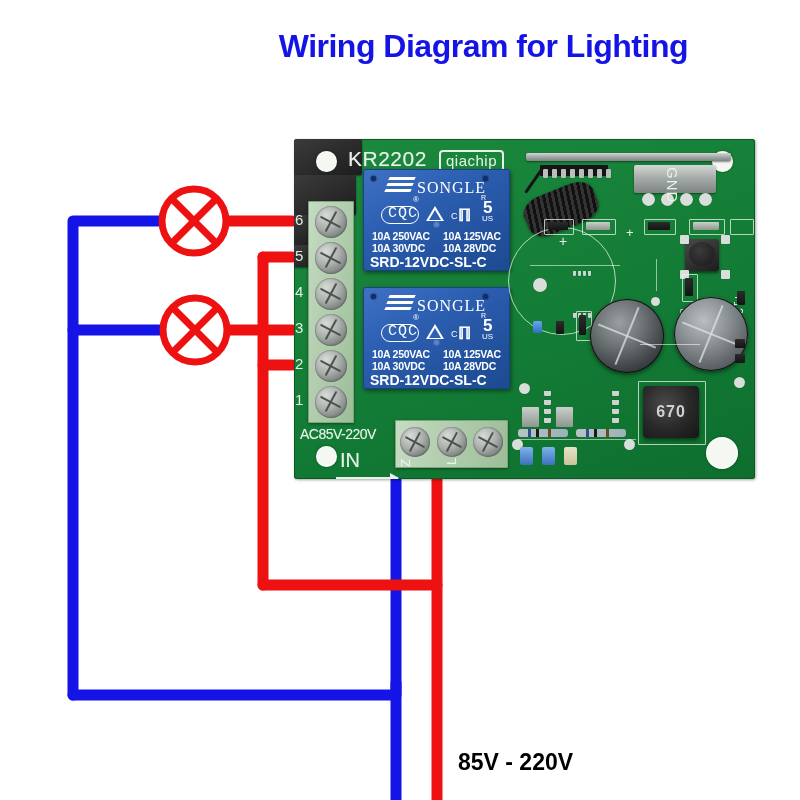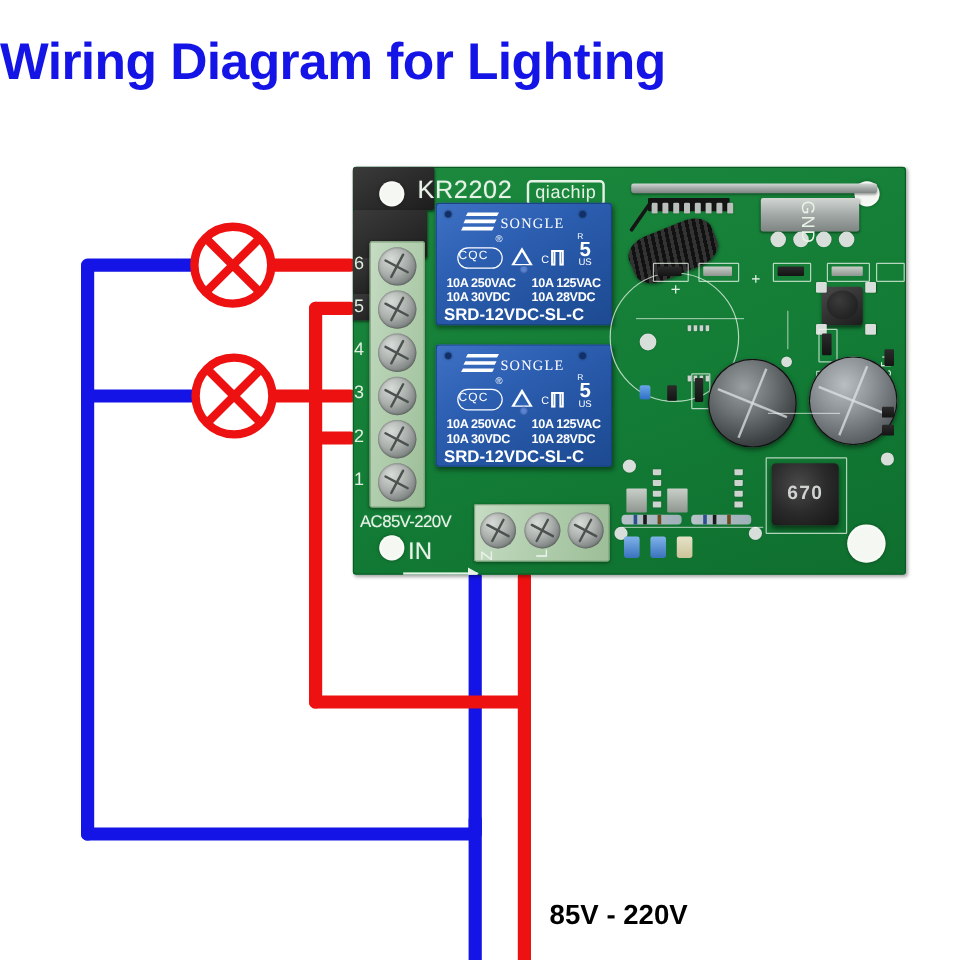--- a/index.html
+++ b/index.html
@@ -5,22 +5,22 @@
   html,body{margin:0;padding:0;}
   body{
     width:800px;height:800px;background:#ffffff;overflow:hidden;
     font-family:"Liberation Sans", sans-serif;
     position:relative;
   }
   #stage{position:absolute;left:0;top:0;width:800px;height:800px;}
 
   
   #title{
-    position:absolute;left:0;top:28px;width:688px;text-align:left;
-    font-size:43px;font-weight:bold;color:#1414e6;letter-spacing:-0.5px;
+    position:absolute;left:0;top:28px;width:688px;text-align:right;
+    font-size:32px;font-weight:bold;color:#1414e6;letter-spacing:-0.5px;
     font-family:"Liberation Sans", sans-serif;
   }
 
   
   #wires{position:absolute;left:0;top:0;width:800px;height:800px;}
 
   
   #pcb{
     position:absolute;left:294px;top:139px;width:461px;height:340px;
     background:linear-gradient(160deg,#1c8a3e 0%,#18833a 25%,#127b35 60%,#0f6e2e 100%);
@@ -42,31 +42,31 @@
 
   
   .relay{
     position:absolute;width:147px;height:102px;border-radius:3px;
     background:linear-gradient(150deg,#3f72c4 0%,#2d5fb2 35%,#23539f 70%,#1d4a91 100%);
     box-shadow:1px 2px 4px rgba(0,0,0,.45), 0 0 0 1px #1b4384 inset;
     color:#e9eef8;overflow:hidden;
   }
   .relay .rdot{position:absolute;width:5px;height:5px;border-radius:50%;
                background:#11306b;box-shadow:0 0 2px #000;}
-  .songle{position:absolute;left:54px;top:10px;font-size:12px;letter-spacing:1px;
+  .songle{position:absolute;left:54px;top:10px;font-size:16px;letter-spacing:1px;
           font-family:"Liberation Serif", serif;color:#ffffff;text-align:right;}
   .slogo{position:absolute;left:22px;top:8px;width:30px;height:20px;}
   .slogo i{display:block;height:3px;background:#fff;margin-bottom:3px;
            transform:skewX(-28deg);}
   .slogo i:nth-child(1){width:26px;margin-left:4px;}
   .slogo i:nth-child(2){width:26px;margin-left:2px;}
   .slogo i:nth-child(3){width:26px;margin-left:0px;}
   .regmark{position:absolute;left:50px;top:26px;font-size:8px;color:#fff;}
   .cqc{position:absolute;left:18px;top:37px;width:36px;height:16px;border:1.5px solid #fff;
-       border-radius:9px;font-size:10px;text-align:left;line-height:14px;letter-spacing:1px;color:#fff;}
+       border-radius:9px;font-size:15px;text-align:right;line-height:14px;letter-spacing:1px;color:#fff;font-family:Liberation Mono, monospace;}
   .tri{position:absolute;left:62px;top:36px;width:0;height:0;border-left:10px solid transparent;
        border-right:10px solid transparent;border-bottom:17px solid transparent;}
   .tri:before{content:"";position:absolute;left:-9px;top:1px;width:0;height:0;
        border-left:9px solid transparent;border-right:9px solid transparent;border-bottom:15px solid #ffffff;}
   .tri:after{content:"";position:absolute;left:-6px;top:5px;width:0;height:0;
        border-left:6px solid transparent;border-right:6px solid transparent;border-bottom:10px solid #2d5fb2;}
   .ulmark{position:absolute;left:95px;top:34px;font-size:17px;font-weight:bold;
           font-family:"Liberation Serif", serif;color:#fff;}
   .ulc{position:absolute;left:88px;top:42px;font-size:9px;color:#fff;}
   .ulus{position:absolute;left:119px;top:45px;font-size:8px;color:#fff;}

